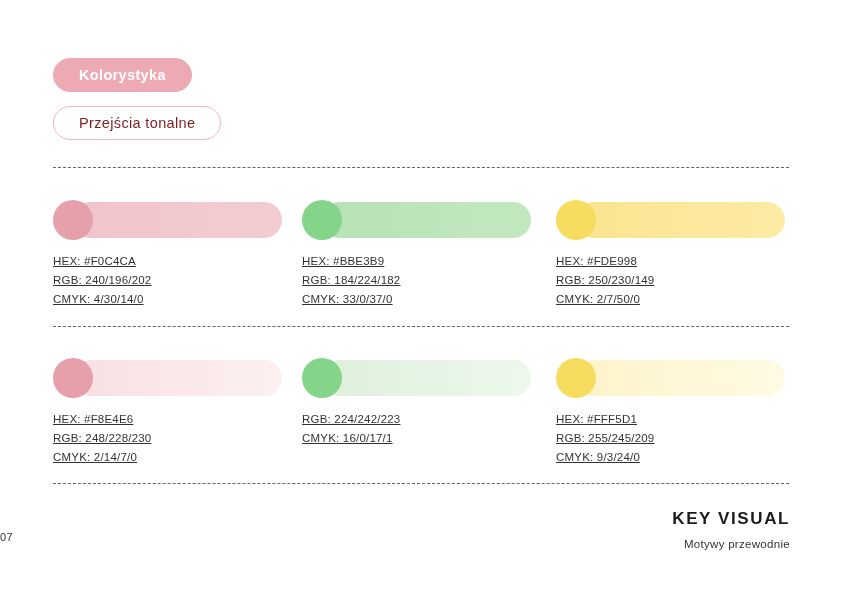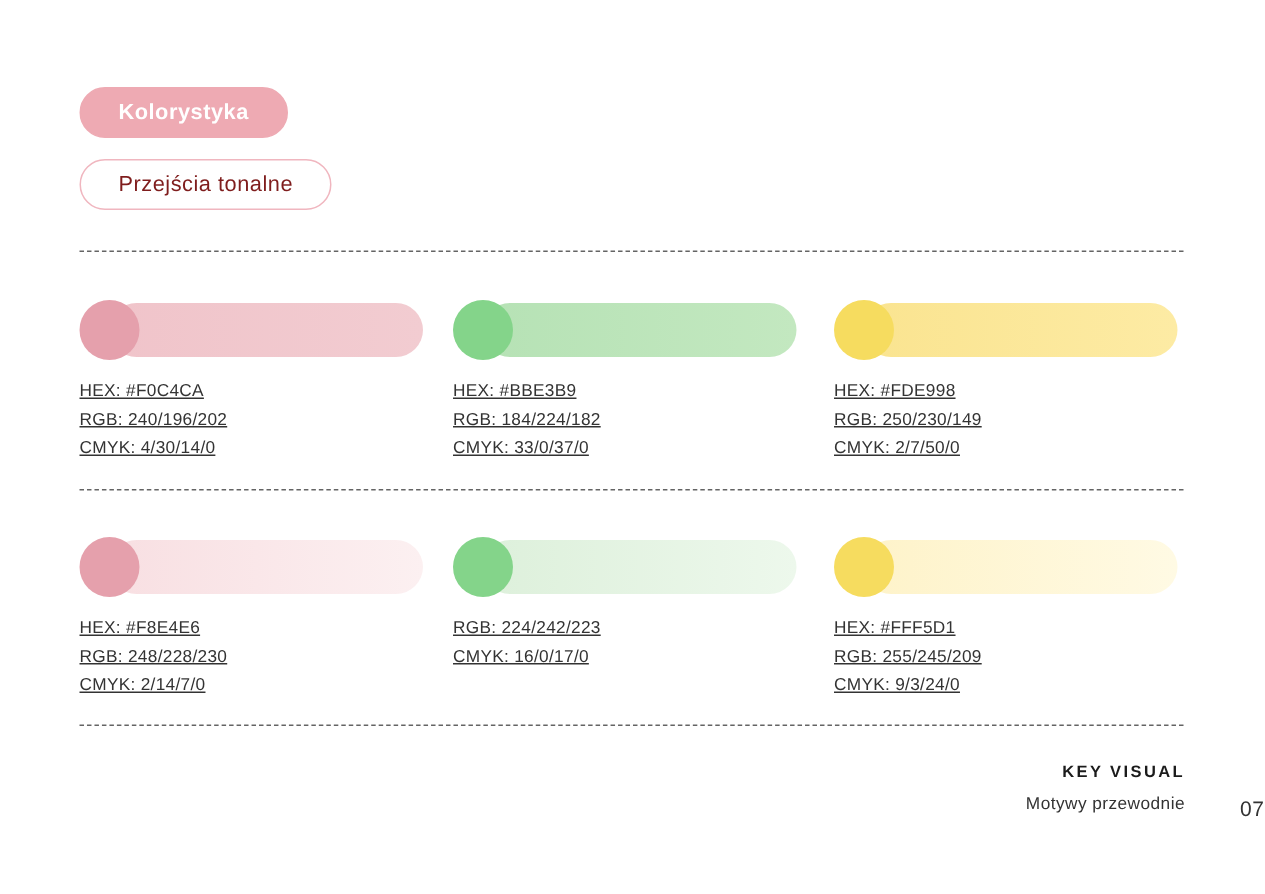--- a/index.html
+++ b/index.html
@@ -125,33 +125,33 @@
     left: 0;
     right: 0;
     top: 505px;
     height: 60px;
   }
   .page-num {
     position: absolute;
     left: 0;
     right: 0;
     top: 26px;
-    text-align: right;
-    font-size: 14px;
+    text-align: left;
+    font-size: 11px;
     color: #333333;
     letter-spacing: 0.4px;
   }
   .footer-right {
     position: absolute;
     right: 53px;
     top: 4px;
     text-align: right;
   }
   .footer-title {
-    font-size: 11px;
+    font-size: 17px;
     font-weight: bold;
     letter-spacing: 1.6px;
     color: #1b1b1b;
   }
   .footer-sub {
     margin-top: 9px;
     font-size: 11.5px;
     letter-spacing: 0.3px;
     color: #333333;
   }
@@ -228,21 +228,21 @@
       </div>
     </div>
 
     <div class="cell c2">
       <div class="bar-wrap">
         <div class="bar" style="background: linear-gradient(90deg, rgb(221, 240, 219) 0%, rgb(237, 248, 236) 100%);"></div>
         <div class="dot" style="background: rgb(132, 212, 138);"></div>
       </div>
       <div class="specs">
         <div>RGB: 224/242/223</div>
-        <div>CMYK: 16/0/17/0</div>
+        <div>CMYK: 16/0/17/1</div>
       </div>
     </div>
 
     <div class="cell c3">
       <div class="bar-wrap">
         <div class="bar" style="background: linear-gradient(90deg, rgb(254, 243, 201) 0%, rgb(255, 250, 228) 100%);"></div>
         <div class="dot" style="background: rgb(246, 220, 95);"></div>
       </div>
       <div class="specs">
         <div>HEX: #FFF5D1</div>

